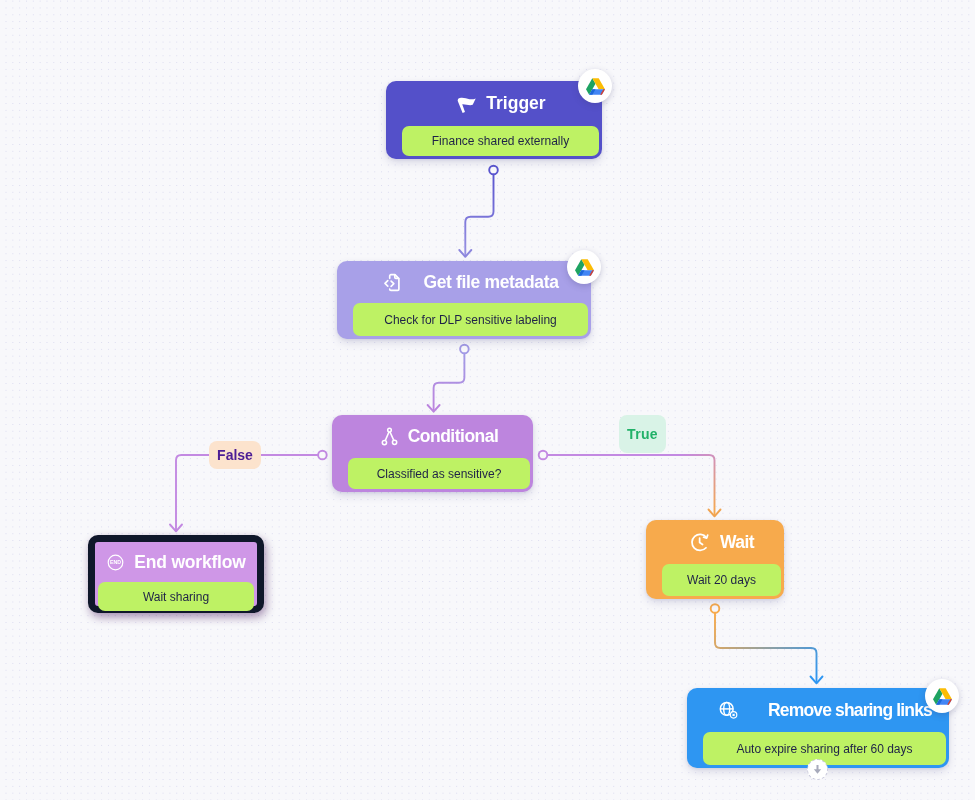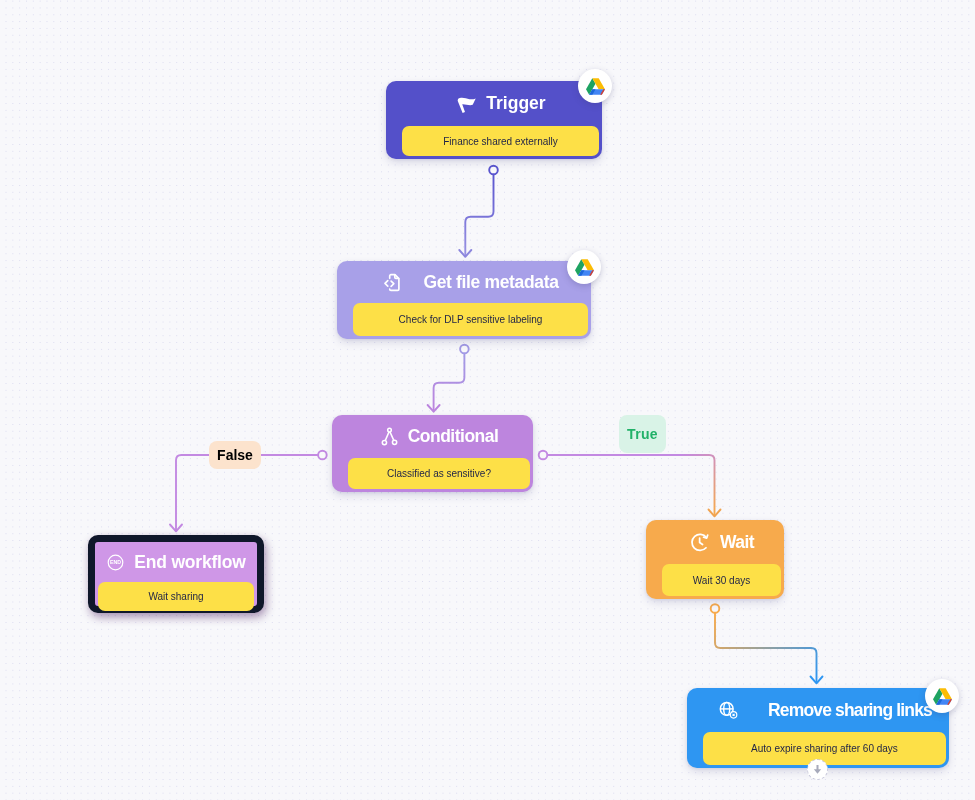--- a/index.html
+++ b/index.html
@@ -19,23 +19,23 @@
     box-sizing:border-box;
     box-shadow:0 4px 9px rgba(70,70,130,0.16), 0 1px 3px rgba(70,70,130,0.10);
   }
   .hd span{display:inline-block;transform:scaleY(1.07);}
   .hd{
     display:flex;align-items:center;justify-content:center;gap:9px;
 
     color:#fff;font-weight:bold;font-size:17.5px;letter-spacing:0px;
   }
   .bd{
-    background:#fde047;border-radius:7px;
+    background:#bef264;border-radius:7px;
     display:flex;align-items:center;justify-content:center;
-    font-size:10px;color:#1e2247;letter-spacing:0px;
+    font-size:12px;color:#1e2247;letter-spacing:0px;
   }
   .badge{
     position:absolute;width:34px;height:34px;border-radius:50%;
     background:#fff;box-shadow:0 2px 6px rgba(60,60,110,0.25);
     display:flex;align-items:center;justify-content:center;
   }
   .lbl{
     position:absolute;border-radius:8px;font-weight:bold;font-size:14px;
     display:flex;align-items:center;justify-content:center;
   }
@@ -152,21 +152,21 @@
 
 <div class="node" style="left:646px;top:520px;width:138px;height:79px;background:#f7aa4c;">
   <div class="hd" style="height:44px;">
     <svg width="22" height="22" viewBox="0 0 24 24" fill="none" stroke="#fff" stroke-width="1.9" stroke-linecap="round" stroke-linejoin="round">
       <path d="M18.6 18.3 A8.8 8.8 0 1 1 19.0 7.0"></path>
       <path d="M20.4 4.4 L19.3 7.7 L15.9 6.8"></path>
       <path d="M11.6 7.7 V12.5 L14.8 14.8"></path>
     </svg>
     <span style="letter-spacing:-0.6px;">Wait</span>
   </div>
-  <div class="bd" style="height:32px;">Wait 30 days</div>
+  <div class="bd" style="height:32px;">Wait 20 days</div>
 </div>
 
 <div class="node" style="left:687px;top:688px;width:262px;height:80px;background:#2e96f2;">
   <div class="hd" style="height:44px;gap:29px;">
     <svg width="22" height="22" viewBox="0 0 24 24" fill="none" stroke="#fff" stroke-width="1.6">
       <circle cx="10.6" cy="10.8" r="7.0"></circle>
       <path d="M3.7 10.8 H17.5"></path>
       <ellipse cx="10.6" cy="10.8" rx="3.3" ry="7.0"></ellipse>
       <circle cx="18.1" cy="17.3" r="3.5" fill="#2e96f2" stroke-width="1.3"></circle>
       <path d="M17.0 16.2 L19.2 18.4 M19.2 16.2 L17.0 18.4" stroke-width="1.2"></path>
@@ -178,20 +178,20 @@
     <svg width="19" height="17" viewBox="0 0 139 120.4">
       <path d="M46.3 0 L0 80.2 23.2 120.4 69.5 40.1 Z" fill="#1ea362"></path>
       <path d="M46.3 0 L92.7 0 139 80.2 92.6 80.2 Z" fill="#fbbc05"></path>
       <path d="M23.2 120.4 115.9 120.4 139 80.2 46.4 80.2 Z" fill="#4285f4"></path>
       <path d="M23.2 120.4 46.4 80.2 70 80.2 46.5 120.4 Z" fill="#1c68d8"></path>
       <path d="M103.9 120.4 127 80.2 139 80.2 115.9 120.4 Z" fill="#da3d2a"></path>
     </svg>
   </div>
 </div>
 
-<div class="lbl" style="left:209px;top:441px;width:52px;height:28px;background:#fce3cd;color:#000000;">False</div>
+<div class="lbl" style="left:209px;top:441px;width:52px;height:28px;background:#fce3cd;color:#4c1d95;">False</div>
 <div class="lbl" style="left:619px;top:415px;width:47px;height:38px;background:#d9f3e7;color:#21b168;letter-spacing:0.3px;">True</div>
 
 <div style="position:absolute;left:807px;top:759px;width:21px;height:21px;border-radius:50%;background:#fff;border:1px dashed #c9c9dc;box-sizing:border-box;display:flex;align-items:center;justify-content:center;">
   <svg width="11" height="11" viewBox="0 0 12 12">
     <path d="M4.9 1.2 H7.1 V5.6 H10 L6 10.6 L2 5.6 H4.9 Z" fill="#a7aabb"></path>
   </svg>
 </div>
 
 </body></html>

